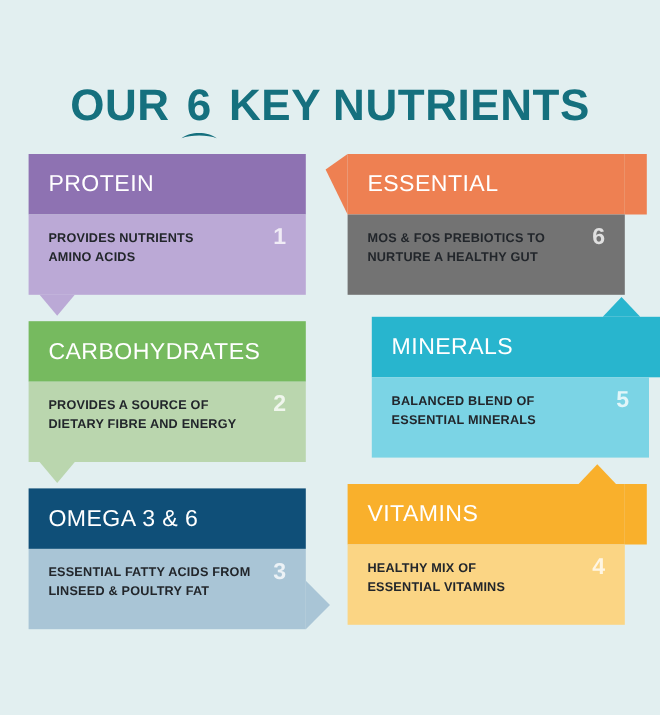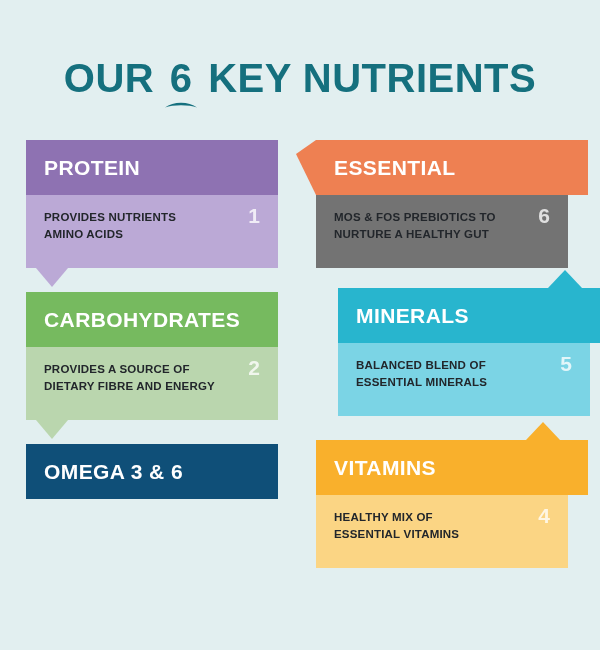--- a/index.html
+++ b/index.html
@@ -11,21 +11,21 @@
     height: 650px;
     background: #E2EFF0;
     font-family: "Liberation Sans", sans-serif;
     overflow: hidden;
     position: relative;
   }
 
   
   .title-wrap {
     position: absolute;
-    top: 58px;
+    top: 76px;
     left: 0;
     width: 600px;
     text-align: center;
   }
   .title {
     font-family: "Liberation Sans", sans-serif;
     font-size: 40px;
     font-weight: bold;
     letter-spacing: 0.5px;
     color: #15707E;
@@ -78,21 +78,21 @@
     height: 55px;
     display: flex;
     align-items: center;
     box-sizing: border-box;
     padding-left: 18px;
     position: relative;
   }
   .hdr-title {
     color: #FFFFFF;
     font-size: 21px;
-    font-weight: bold;
+    font-weight: normal;
     letter-spacing: 0.4px;
     line-height: 1;
     white-space: nowrap;
   }
 
   .body {
     position: relative;
     min-height: 73px;
     box-sizing: border-box;
     padding: 14px 44px 14px 18px;
@@ -204,20 +204,26 @@
 DIETARY FIBRE AND ENERGY</div>
       <div class="num">2</div>
       <span class="tail tail-down-left" style="--tail-color:#BAD6AE"></span>
     </div>
   </div>
 
   <div class="card col-left row-3">
     <div class="hdr" style="background:#0F4F78">
       <span class="hdr-title">OMEGA 3 &amp; 6</span>
     </div>
+    <div class="body" style="background:#A9C5D6">
+      <div class="desc">ESSENTIAL FATTY ACIDS FROM
+LINSEED &amp; POULTRY FAT</div>
+      <div class="num">3</div>
+      <span class="tail tail-right" style="--tail-color:#A9C5D6"></span>
+    </div>
   </div>
 
   <div class="card col-right row-1">
     <div class="hdr" style="background:#EE8052">
       <span class="hdr-title">ESSENTIAL</span>
       <span class="tail tail-left-chev" style="--tail-color:#EE8052"></span>
       <span class="hdr-ext" style="--ext-color:#EE8052"></span>
     </div>
     <div class="body" style="background:#737373">
       <div class="desc">MOS &amp; FOS PREBIOTICS TO

